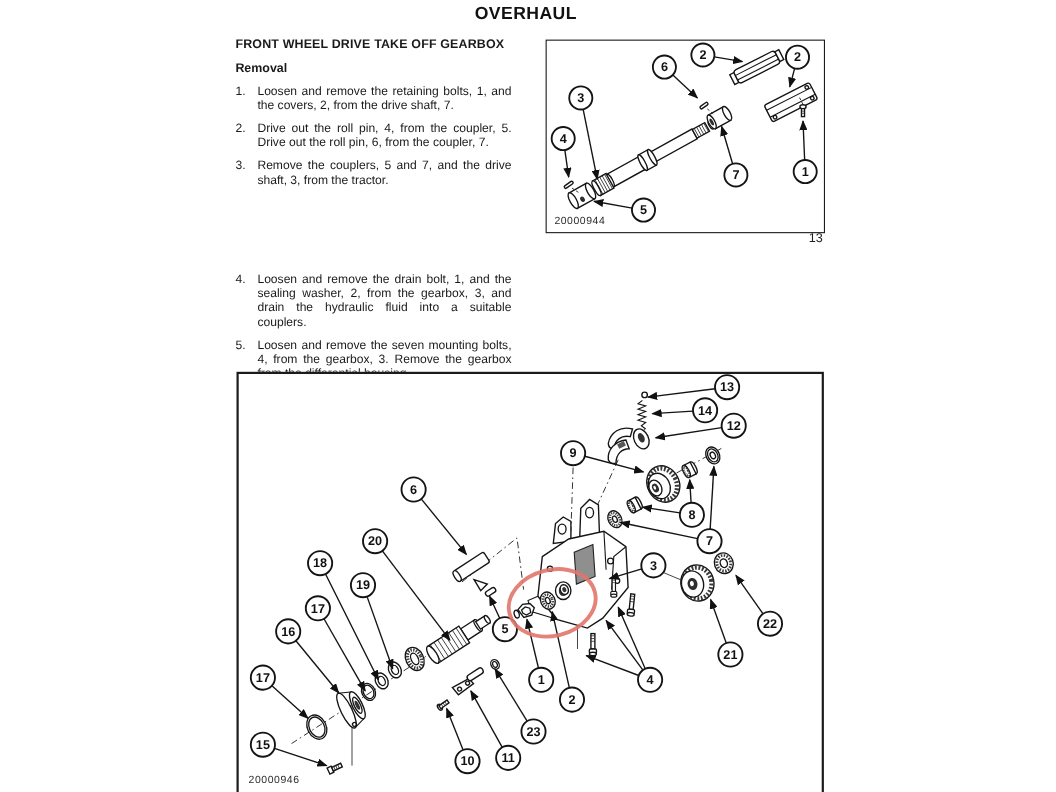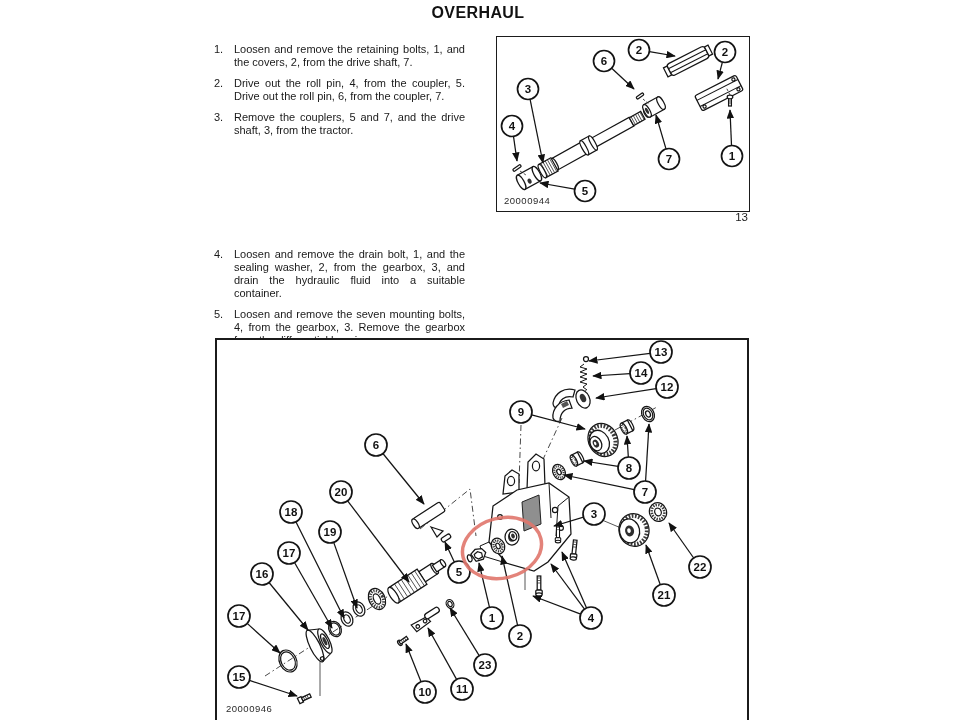--- a/index.html
+++ b/index.html
@@ -38,41 +38,43 @@
   .fig-id{font-family:"Liberation Sans",sans-serif;font-size:9.5px;fill:#2a2a2a;letter-spacing:.5px;}
 </style>
 </head>
 <body>
 
 <div class="page">
 
   <div class="doc-title">OVERHAUL</div>
 
   <div class="text-col col-a">
+    <div class="section-heading">FRONT WHEEL DRIVE TAKE OFF GEARBOX</div>
+    <div class="sub-heading">Removal</div>
     <div id="steps-a">
         <div class="step">
           <span class="step-num">1.</span>
           <span class="step-text">Loosen and remove the retaining bolts, 1, and the covers, 2, from the drive shaft, 7.</span>
         </div>
         <div class="step">
           <span class="step-num">2.</span>
           <span class="step-text">Drive out the roll pin, 4, from the coupler, 5. Drive out the roll pin, 6, from the coupler, 7.</span>
         </div>
         <div class="step">
           <span class="step-num">3.</span>
           <span class="step-text">Remove the couplers, 5 and 7, and the drive shaft, 3, from the tractor.</span>
         </div>
       </div>
   </div>
 
   <div class="text-col col-b">
     <div id="steps-b">
         <div class="step">
           <span class="step-num">4.</span>
-          <span class="step-text">Loosen and remove the drain bolt, 1, and the sealing washer, 2, from the gearbox, 3, and drain the hydraulic fluid into a suitable container.</span>
+          <span class="step-text">Loosen and remove the drain bolt, 1, and the sealing washer, 2, from the gearbox, 3, and drain the hydraulic fluid into a suitable couplers.</span>
         </div>
         <div class="step">
           <span class="step-num">5.</span>
           <span class="step-text">Loosen and remove the seven mounting bolts, 4, from the gearbox, 3. Remove the gearbox from the differential housing.</span>
         </div>
       </div>
   </div>
 
   <div class="figure-box fig1">
     <svg id="fig1-svg" viewBox="0 0 252 174">

